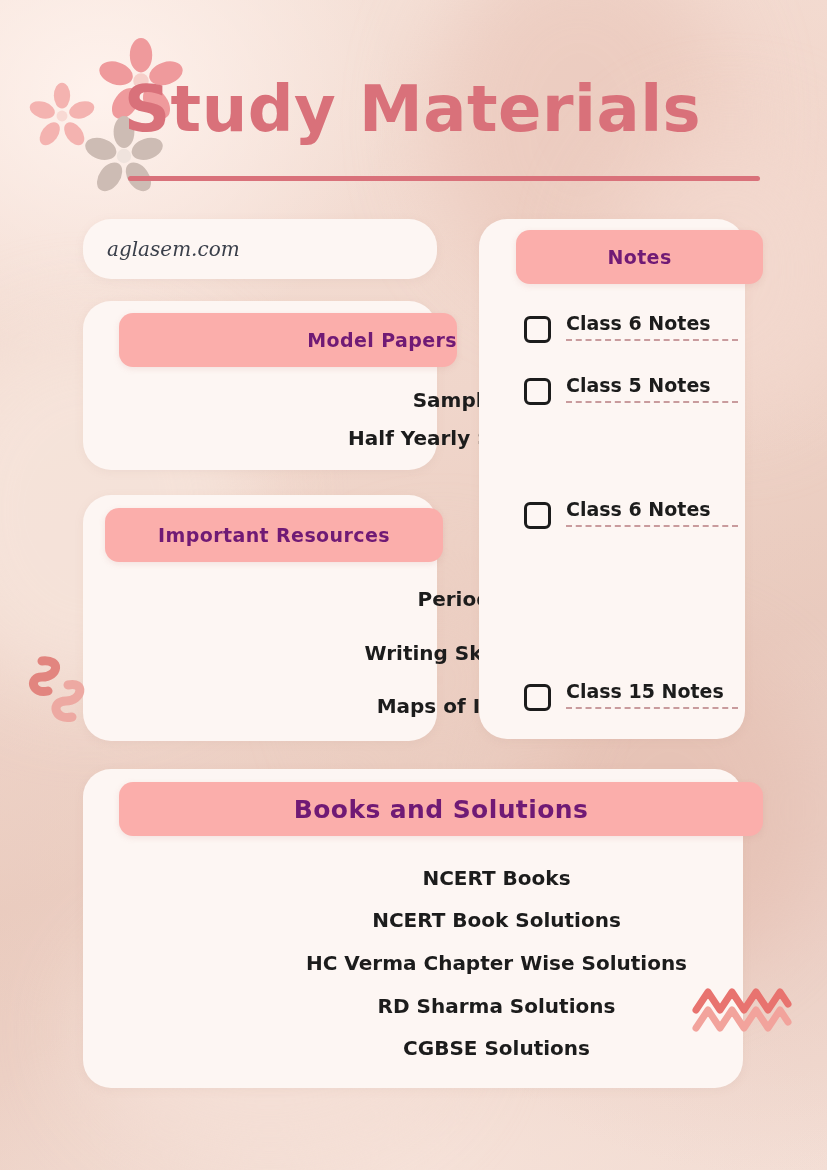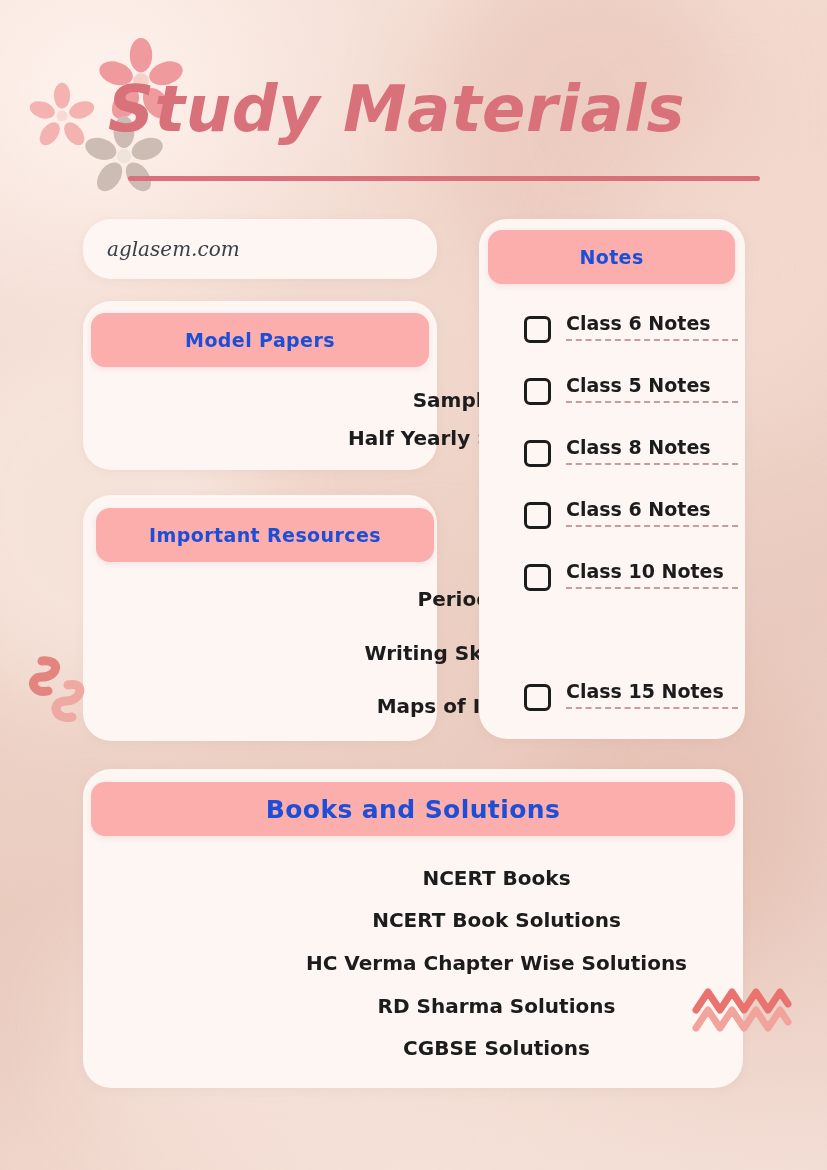--- a/index.html
+++ b/index.html
@@ -42,26 +42,25 @@
 
   
   .header {
     position: absolute;
     left: 0; top: 0;
     width: 827px;
     height: 205px;
   }
   .title {
     position: absolute;
-    left: 108px;
+    left: 124px;
     top: 72px;
     font-family: "DejaVu Sans", sans-serif;
     font-size: 64px;
     font-weight: bold;
-    font-style: italic;
     letter-spacing: 0.5px;
     color: #d9717a;
     white-space: nowrap;
   }
   .title-underline {
     position: absolute;
     left: 128px;
     top: 176px;
     width: 632px;
     height: 5px;
@@ -80,29 +79,30 @@
   .card {
     position: absolute;
     background: #fdf6f3;
     border-radius: 28px;
     box-shadow: 0 2px 10px rgba(180,140,130,0.10);
   }
   .card-header {
     position: absolute;
     background: #fbaeab;
     border-radius: 14px;
-    color: #1d4ed8;
+    color: #701a75;
     font-family: "DejaVu Sans", sans-serif;
     font-size: 19px;
     font-weight: bold;
     letter-spacing: 0.4px;
     display: flex;
     align-items: center;
     justify-content: center;
     box-shadow: 0 2px 6px rgba(200,140,135,0.18);
+    margin-left: 28px;
   }
   .card-line {
     position: absolute;
     width: 100%;
     text-align: center;
     font-family: "DejaVu Sans", sans-serif;
     font-size: 20px;
     font-weight: bold;
     color: #1c1c1c;
     white-space: nowrap;
@@ -114,25 +114,25 @@
     position: absolute;
     left: 24px; top: 18px;
     font-family: "DejaVu Serif", serif;
     font-style: italic;
     font-size: 20px;
     color: #3a3f4a;
   }
 
   
   #card-model { left: 83px; top: 301px; width: 354px; height: 169px; }
-  #hdr-model { left: 91px; top: 313px; width: 338px; height: 54px; }
+  #hdr-model { left: 91px; top: 313px; width: 338px; height: 54px; justify-content: flex-end; }
 
   
   #card-res { left: 83px; top: 495px; width: 354px; height: 246px; }
-  #hdr-res { left: 96px; top: 508px; width: 338px; height: 54px; }
+  #hdr-res { left: 77px; top: 508px; width: 338px; height: 54px; }
 
   
   #card-notes { left: 479px; top: 219px; width: 266px; height: 520px; }
   #hdr-notes { left: 488px; top: 230px; width: 247px; height: 54px; }
   .note-row {
     position: absolute;
     left: 524px;
     width: 215px;
     height: 44px;
   }
@@ -259,33 +259,23 @@
   <div class="note-row" style="top:312px;">
     <span class="checkbox"></span>
     <span class="note-label">Class 6 Notes</span>
     <span class="note-underline"></span>
   </div>
   <div class="note-row" style="top:374px;">
     <span class="checkbox"></span>
     <span class="note-label">Class 5 Notes</span>
     <span class="note-underline"></span>
   </div>
-  <div class="note-row" style="top:436px;">
-    <span class="checkbox"></span>
-    <span class="note-label">Class 8 Notes</span>
-    <span class="note-underline"></span>
-  </div>
   <div class="note-row" style="top:498px;">
     <span class="checkbox"></span>
     <span class="note-label">Class 6 Notes</span>
-    <span class="note-underline"></span>
-  </div>
-  <div class="note-row" style="top:560px;">
-    <span class="checkbox"></span>
-    <span class="note-label">Class 10 Notes</span>
     <span class="note-underline"></span>
   </div>
   <div class="note-row" style="top:680px;">
     <span class="checkbox"></span>
     <span class="note-label">Class 15 Notes</span>
     <span class="note-underline"></span>
   </div>
 
   <div class="card" id="card-books"></div>
   <div class="card-header" id="hdr-books">

